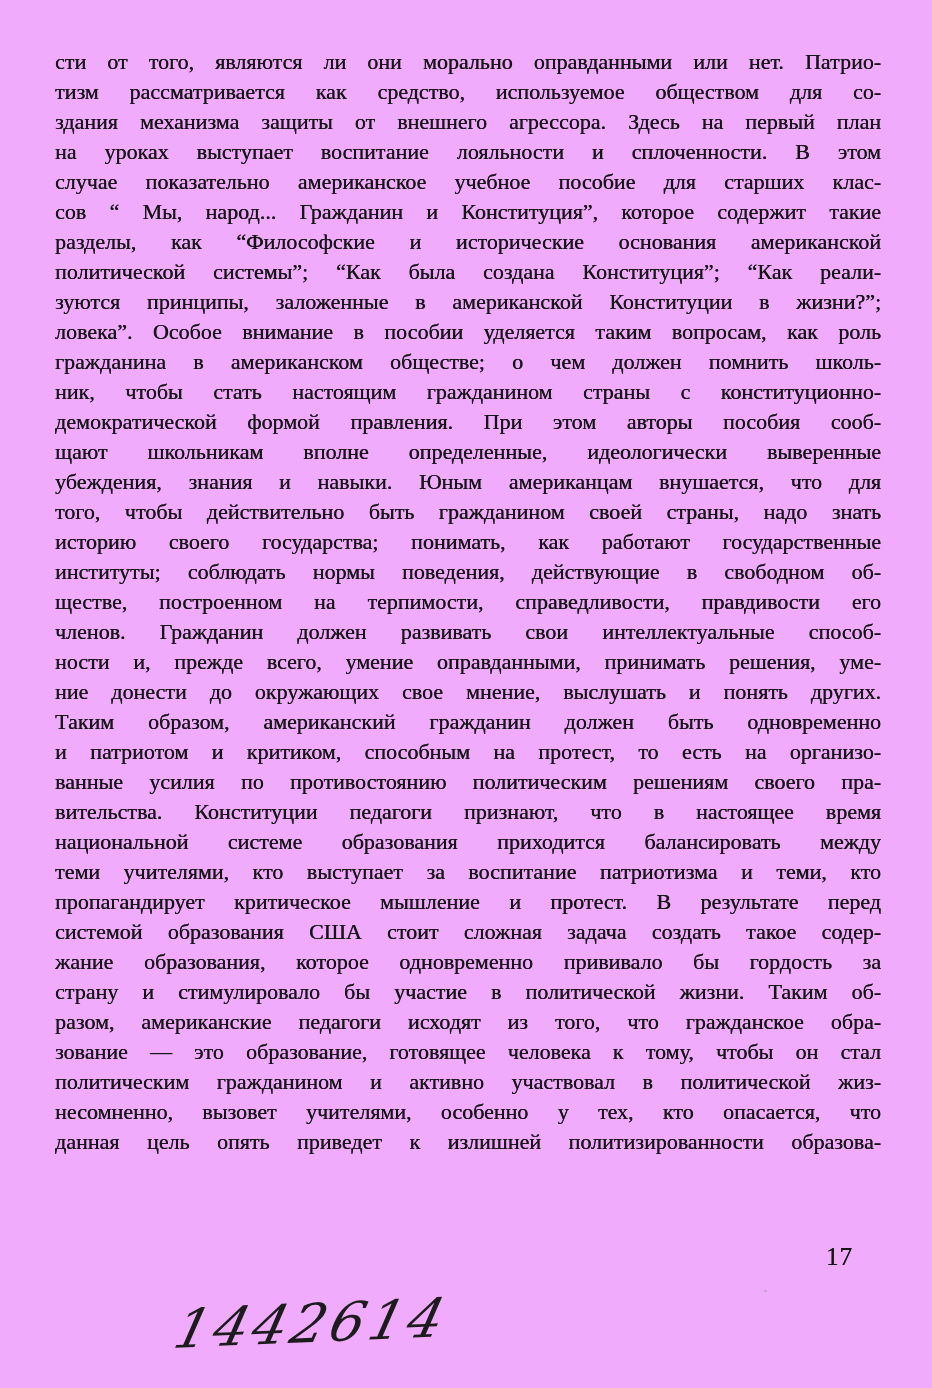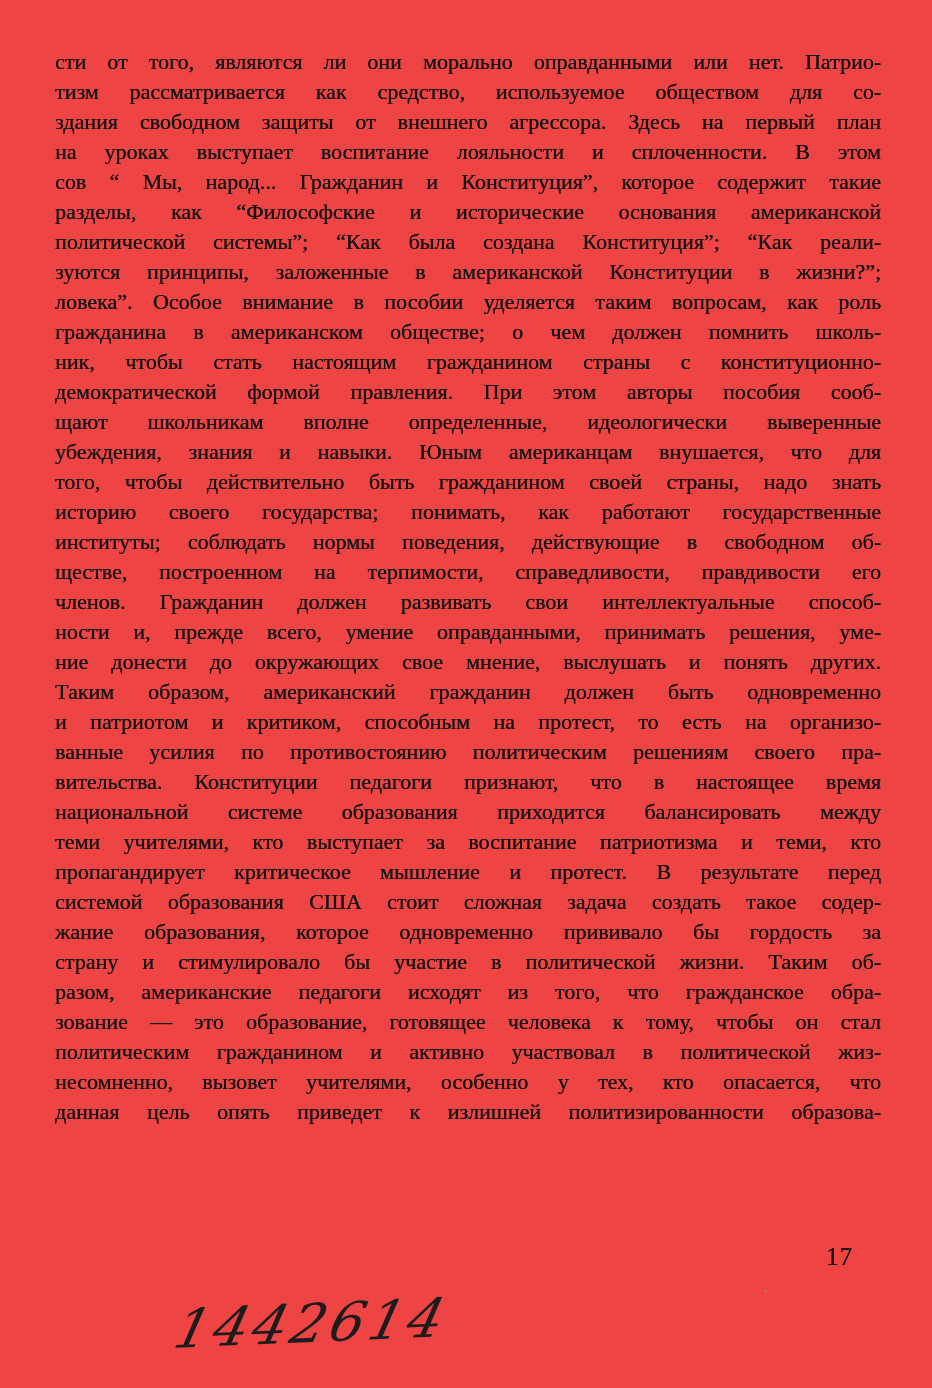--- a/index.html
+++ b/index.html
@@ -4,21 +4,21 @@
 <style>
   html, body {
     margin: 0;
     padding: 0;
     background: #ffffff;
   }
   .page {
     position: relative;
     width: 932px;
     height: 1388px;
-    background: #ef4444;
+    background: #f0abfc;
     overflow: hidden;
     font-family: "Liberation Serif", serif;
     color: #161616;
   }
   .text-block {
     position: absolute;
     left: 55px;
     top: 47px;
     width: 826px;
   }
@@ -64,22 +64,23 @@
     transform-origin: left bottom;
   }
 </style>
 </head>
 <body>
 
 <div class="page">
   <div class="text-block">
       <div class="text-line">сти  от того, являются ли они морально оправданными или нет. Патрио-</div>
       <div class="text-line">тизм рассматривается как средство, используемое обществом для со-</div>
-      <div class="text-line">здания свободном защиты от внешнего агрессора. Здесь на первый план</div>
+      <div class="text-line">здания механизма защиты от внешнего агрессора. Здесь на первый план</div>
       <div class="text-line">на уроках выступает воспитание лояльности и сплоченности. В этом</div>
+      <div class="text-line">случае показательно американское учебное пособие для старших клас-</div>
       <div class="text-line">сов “ Мы, народ... Гражданин и Конституция”, которое содержит такие</div>
       <div class="text-line">разделы, как “Философские и исторические основания американской</div>
       <div class="text-line">политической системы”; “Как была создана Конституция”; “Как реали-</div>
       <div class="text-line">зуются принципы, заложенные в американской Конституции в жизни?”;</div>
       <div class="text-line">ловека”. Особое внимание в пособии уделяется таким вопросам, как роль</div>
       <div class="text-line">гражданина в американском обществе; о чем должен помнить школь-</div>
       <div class="text-line">ник, чтобы стать настоящим гражданином страны с конституционно-</div>
       <div class="text-line">демократической формой правления. При этом авторы пособия сооб-</div>
       <div class="text-line">щают школьникам вполне определенные, идеологически выверенные</div>
       <div class="text-line">убеждения,  знания и навыки. Юным американцам внушается, что для</div>

